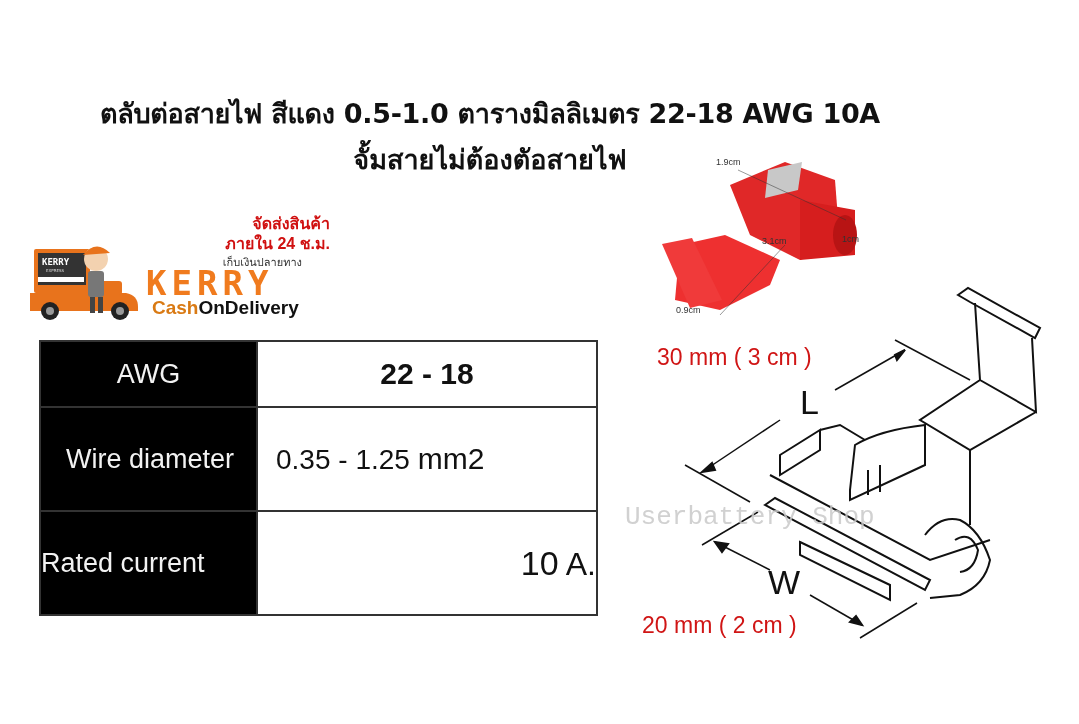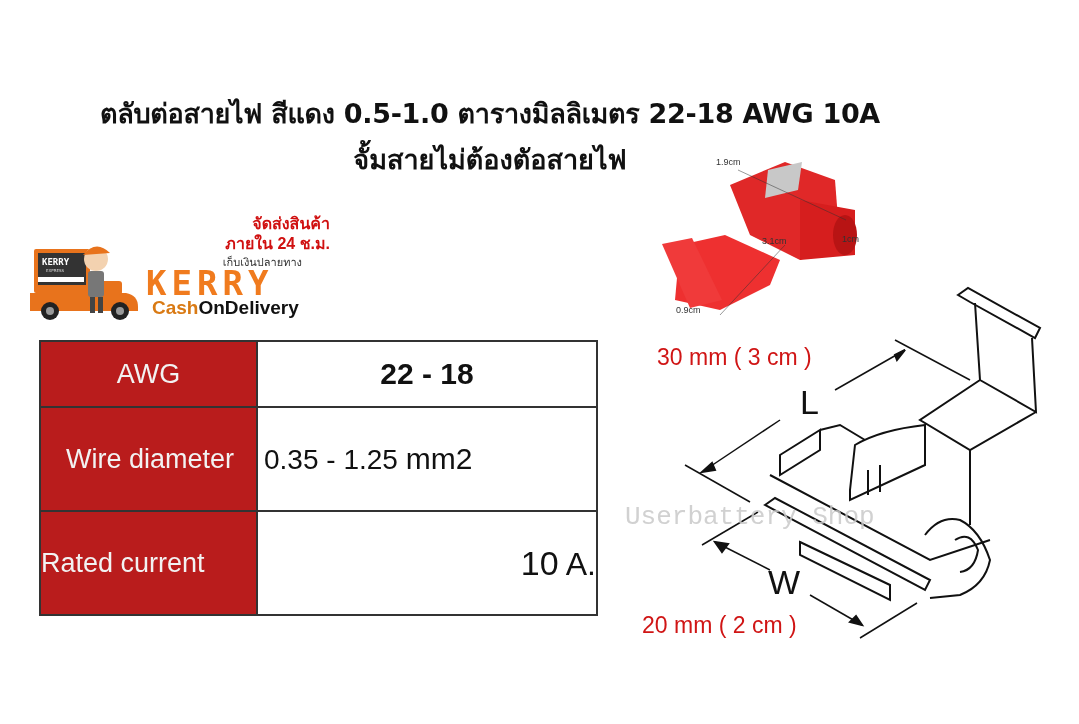--- a/index.html
+++ b/index.html
@@ -14,27 +14,27 @@
   .promo-red.b{top:26px;}
   .promo-cod{position:absolute;right:40px;top:48px;font-size:11px;color:#333;}
   .kerry-word{position:absolute;left:124px;top:58px;font-size:34px;font-weight:bold;color:#f07b1e;letter-spacing:5px;font-family:"DejaVu Sans Mono",monospace;}
   .cod-text{position:absolute;left:130px;top:92px;font-size:19px;font-weight:bold;font-family:"Liberation Sans",sans-serif;}
   .cod-text .c1{color:#d97a14;}
   .cod-text .c2{color:#111;}
   .truck{position:absolute;left:4px;top:36px;width:118px;height:82px;}
   
   .spec{position:absolute;left:39px;top:340px;width:559px;height:272px;border:2px solid #333;border-collapse:collapse;}
   .spec td{border:2px solid #333;padding:0;height:88px;}
-  .spec td.k{background:#b91c1c;color:#f2f2f2;width:212px;font-size:27px;font-family:"Liberation Sans",sans-serif;}
+  .spec td.k{background:#000000;color:#f2f2f2;width:212px;font-size:27px;font-family:"Liberation Sans",sans-serif;}
   .spec td.v{background:#fff;color:#111;font-family:Liberation Sans, sans-serif;}
   .row1 td.k{text-align:center;}
   .row1 td.v{text-align:center;font-weight:bold;font-size:30px;height:64px;}
   .row1 td{height:64px;}
   .row2 td.k{text-align:center;padding-left:3px;}
-  .row2 td.v{font-size:28px;padding-left:6px;}
+  .row2 td.v{font-size:28px;padding-left:18px;}
   .row2 td{height:102px;}
   .row3 td.k{text-align:left;}
   .row3 td.v{text-align:right;font-size:32px;}
   .row3 td{height:102px;}
   .big{font-size:34px;}
   .med{font-size:30px;}
   
   .photo{position:absolute;left:650px;top:140px;width:230px;height:190px;}
   .dim-lbl{position:absolute;font-size:9px;color:#333;font-family:"Liberation Sans",sans-serif;}
   

